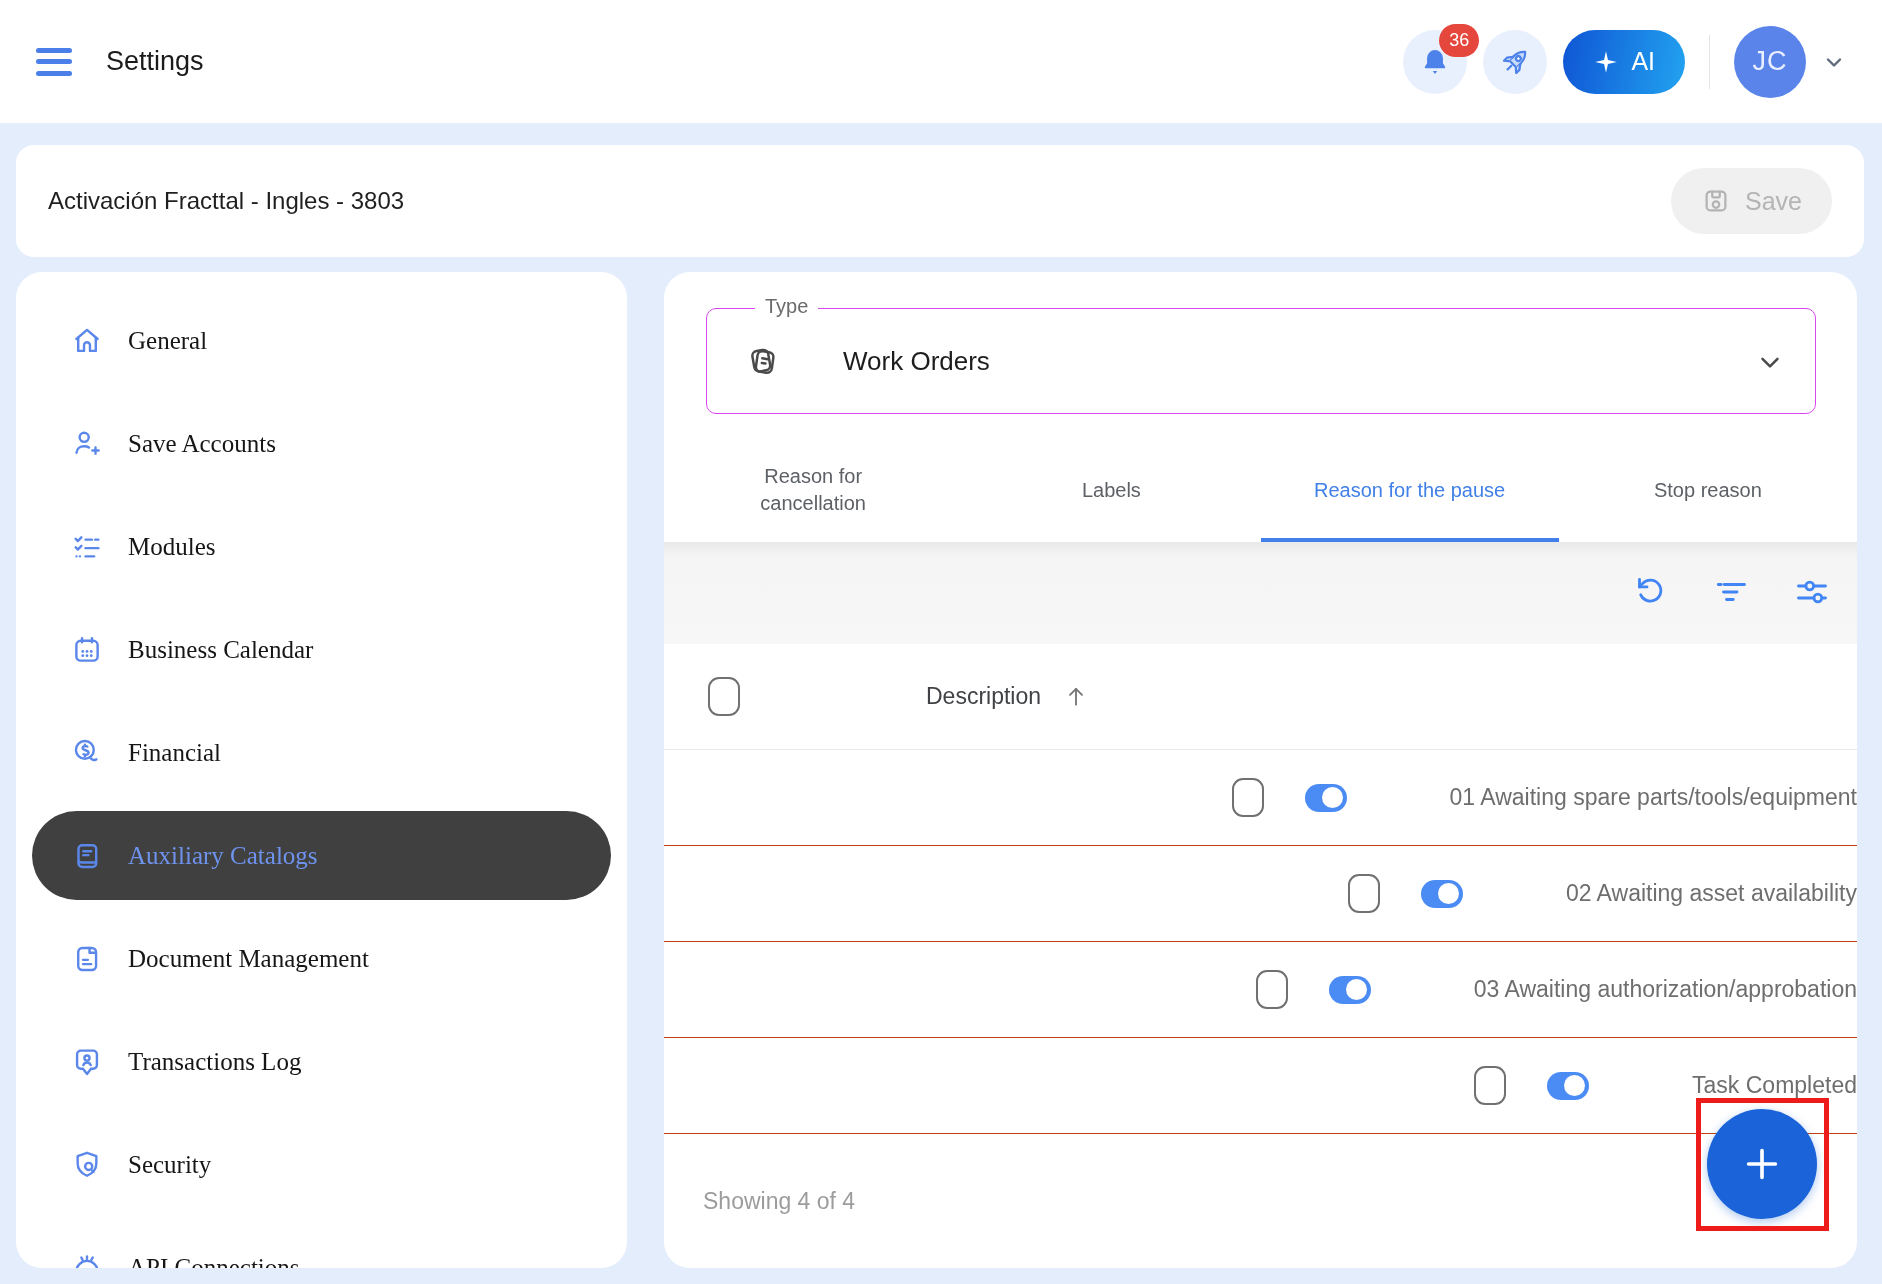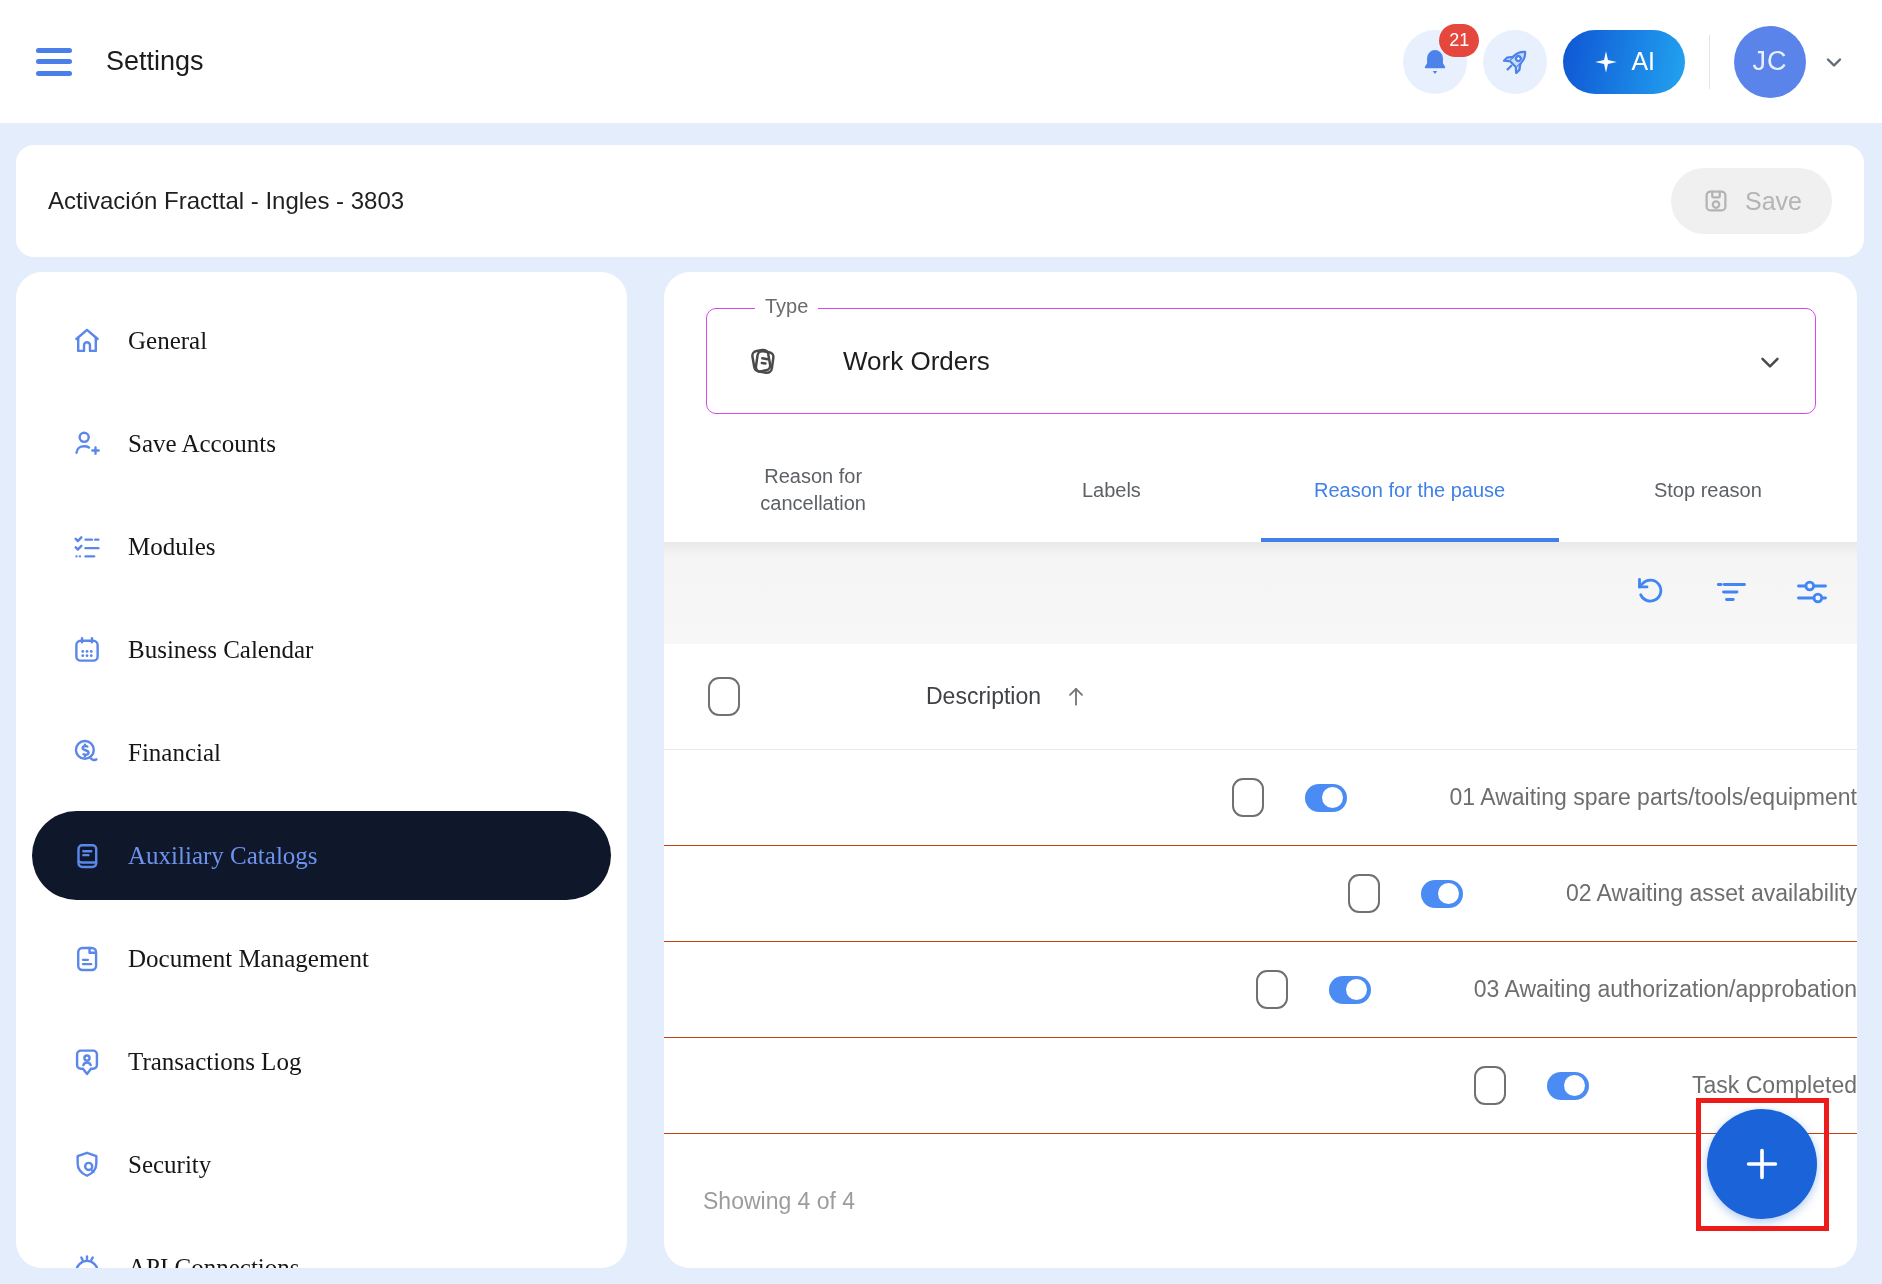--- a/index.html
+++ b/index.html
@@ -19,21 +19,21 @@
   .avatar{width:72px;height:72px;border-radius:50%;background:#5b84ea;color:#e9efff;font-size:27px;display:flex;align-items:center;justify-content:center;letter-spacing:1px;}
 
   
   .sub-header{position:absolute;top:145px;left:16px;width:1848px;height:112px;background:#fff;border-radius:18px;display:flex;align-items:center;padding:0 32px;box-sizing:border-box;}
   .sub-title{font-size:24px;color:#1f1f1f;}
   .save-btn{margin-left:auto;height:66px;padding:8px 30px;border-radius:33px;background:#f0f0f0;color:#b4b4b4;font-size:25px;display:flex;align-items:center;gap:14px;border:none;cursor:default;}
 
   
   .sidebar{position:absolute;top:272px;left:16px;width:611px;height:996px;background:#fff;border-radius:26px;overflow:hidden;padding-top:24px;box-sizing:border-box;}
   .side-item{height:89px;margin:0 16px 14px 16px;border-radius:46px;padding:0 38px;display:flex;align-items:center;cursor:pointer;font-family:Liberation Serif, serif;}
-  .side-item.sel{background:#0f172a;}
+  .side-item.sel{background:#404040;}
   .s-icon{width:34px;height:34px;flex:0 0 auto;}
   .s-icon svg{width:34px;height:34px;stroke:#5b87ea;fill:none;stroke-width:1.7;stroke-linecap:round;stroke-linejoin:round;}
   .s-label{margin-left:24px;font-size:25px;color:#161616;}
   .side-item.sel .s-label{color:#6e93ee;}
 
   
   .main-card{position:absolute;top:272px;left:664px;width:1193px;height:996px;background:#fff;border-radius:26px;overflow:hidden;}
 
   .type-field{position:absolute;left:42px;top:36px;width:1110px;height:106px;border:1px solid #d946ef;border-radius:10px;box-sizing:border-box;display:flex;align-items:center;cursor:pointer;}
   .type-label{position:absolute;top:-14px;left:48px;background:#fff;padding:0 10px;font-size:20px;color:#6b6b6b;}
@@ -84,21 +84,21 @@
     </div>
   <div class="app-title">Settings</div>
   <div class="hdr-right">
     <div class="icon-circle">
       <span>
         <svg width="34" height="34" viewBox="0 0 24 24" fill="#4d82ea">
           <path d="M12 3.6a5.6 5.6 0 0 0-5.6 5.6v3.6l-1.5 2.5c-.3.5 0 1.1.6 1.1h13c.6 0 .9-.6.6-1.1l-1.5-2.5V9.2A5.6 5.6 0 0 0 12 3.6z"></path>
           <path d="M10.4 18.3l1.6 2.2 1.6-2.2z"></path>
         </svg>
       </span>
-      <span class="badge">21</span>
+      <span class="badge">36</span>
     </div>
     <div class="icon-circle">
       <span>
         <svg width="36" height="36" viewBox="0 0 24 24">
           <g transform="rotate(45 12 12)" fill="#c7dbfa" stroke="#4d82ea" stroke-width="1.5" stroke-linecap="round" stroke-linejoin="round">
             <path d="M12 2.5c2.4 2 3.4 4.9 3.4 7.7V14H8.6v-3.8c0-2.8 1-5.7 3.4-7.7z"></path>
             <path d="M8.6 10.5 6.2 13.6v3l2.4-2"></path>
             <path d="M15.4 10.5l2.4 3.1v3l-2.4-2"></path>
             <circle cx="12" cy="8.8" r="1.6" fill="#fff"></circle>
             <path d="M12 15.5v3.5" fill="none"></path>

